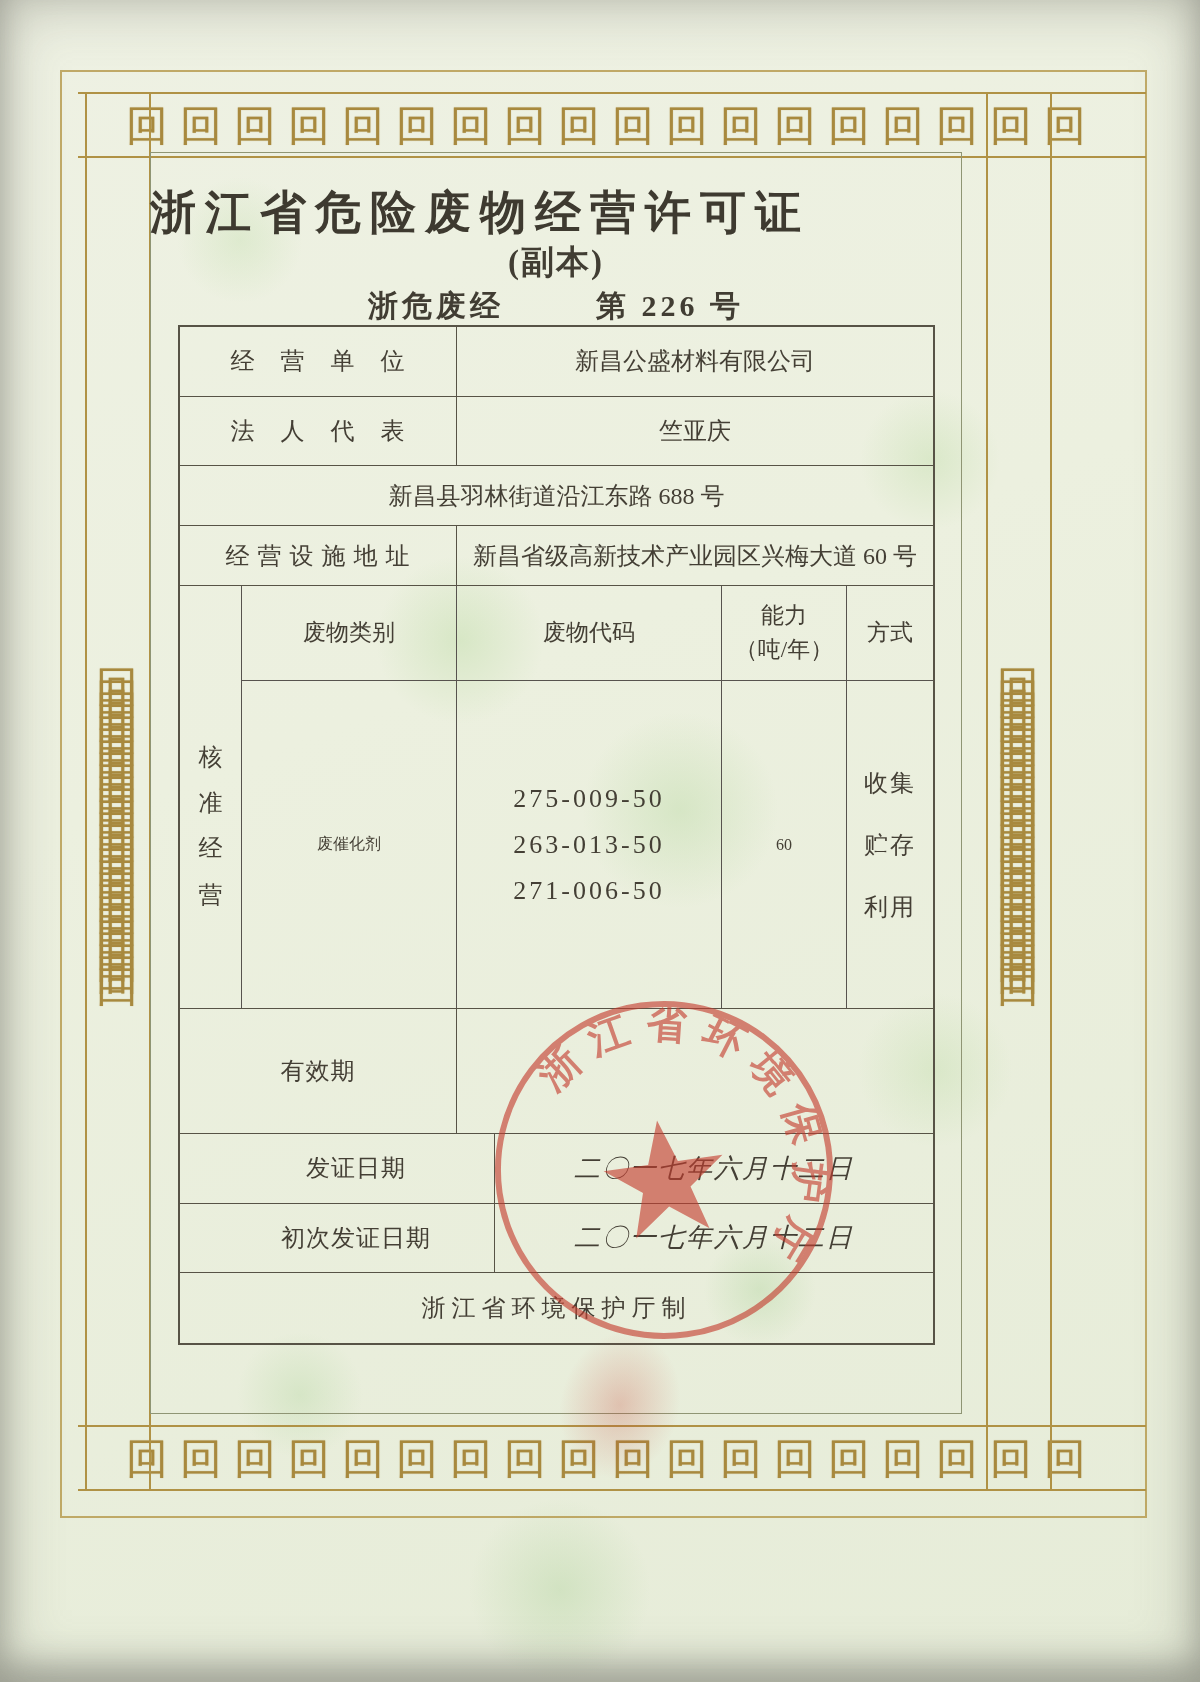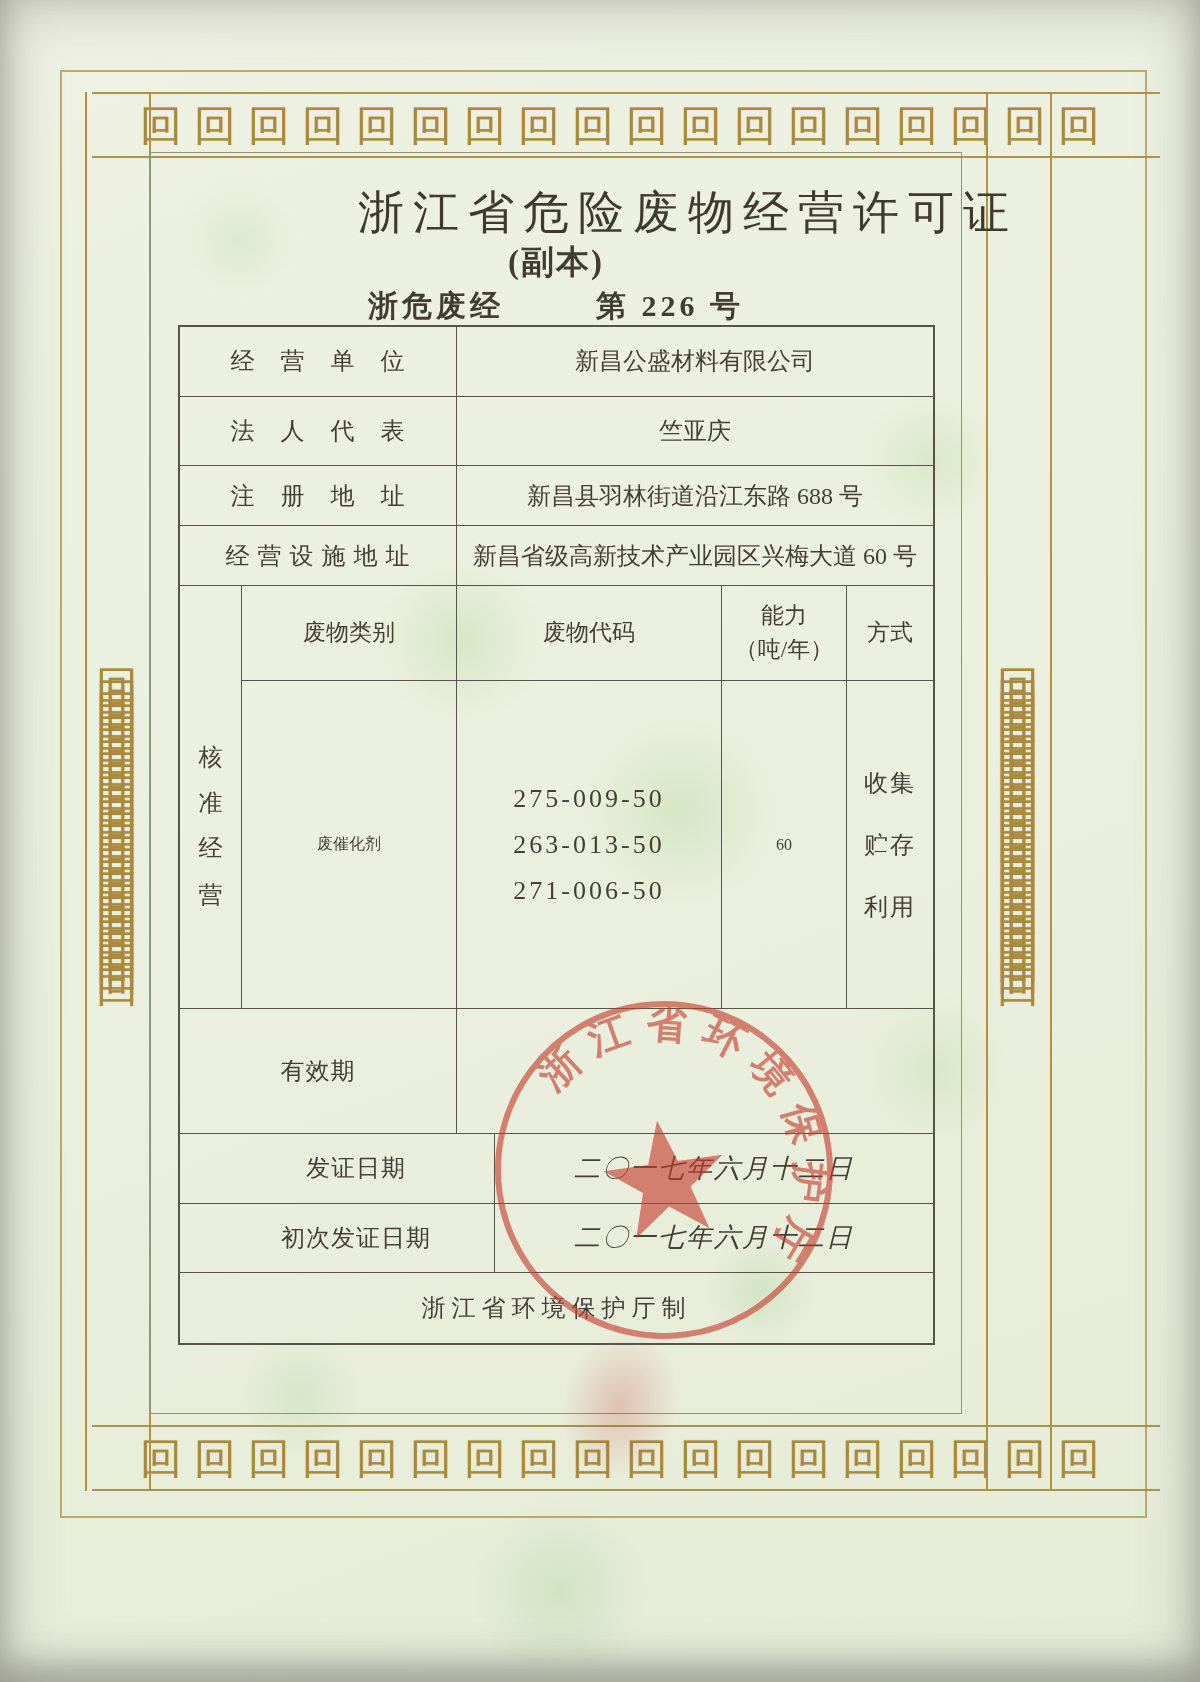--- a/index.html
+++ b/index.html
@@ -32,38 +32,38 @@
     position:absolute; left:150px; top:152px; width:812px; height:1262px;
     border:1px solid #8f9574;
   }
   
   .band {
     position:absolute; overflow:hidden; color:#a8893e;
     font-family:"DejaVu Sans","Liberation Sans",sans-serif;
     text-shadow:0 0 1px rgba(168,137,62,.6);
   }
   .band-h {
-    left:92px; width:1068px; height:66px; line-height:64px;
+    left:78px; width:1068px; height:66px; line-height:64px;
     font-size:42px; letter-spacing:12px; white-space:nowrap; text-align:center;
     border-top:2px solid #b09245; border-bottom:2px solid #b09245;
   }
   .band-top { top:92px; }
   .band-bottom { top:1425px; }
   .band-v {
     top:92px; width:66px; height:1399px; line-height:64px;
     font-size:42px; letter-spacing:12px; white-space:nowrap; text-align:center;
     writing-mode:vertical-rl; text-orientation:upright;
     border-left:2px solid #b09245; border-right:2px solid #b09245;
   }
   .band-left { left:85px; }
   .band-right { left:986px; }
   
   .title {
     position:absolute; left:150px; top:182px; width:868px;
-    text-align:right; font-size:46px; font-weight:normal; letter-spacing:9px;
+    text-align:left; font-size:46px; font-weight:bold; letter-spacing:9px;
     color:#3e3a30;
   }
   .subtitle {
     position:absolute; left:150px; top:240px; width:812px;
     text-align:center; font-size:33px; font-weight:bold; letter-spacing:2px;
     color:#413d33;
   }
   .serial-row {
     position:absolute; left:150px; top:286px; width:812px;
     display:flex; justify-content:center; gap:92px;
@@ -146,21 +146,20 @@
       <div class="cell lbl">经　营　单　位</div>
       <div class="cell val">新昌公盛材料有限公司</div>
     </div>
 
     <div class="row r-legal">
       <div class="cell lbl">法　人　代　表</div>
       <div class="cell val">竺亚庆</div>
     </div>
 
     <div class="row r-addr1">
-      <div class="cell lbl">注　册　地　址</div>
       <div class="cell val">新昌县羽林街道沿江东路 688 号</div>
     </div>
 
     <div class="row r-addr2">
       <div class="cell lbl">经 营 设 施 地 址</div>
       <div class="cell val">新昌省级高新技术产业园区兴梅大道 60 号</div>
     </div>
 
     <div class="r-approve">
       <div class="side-col">核准经营</div>

